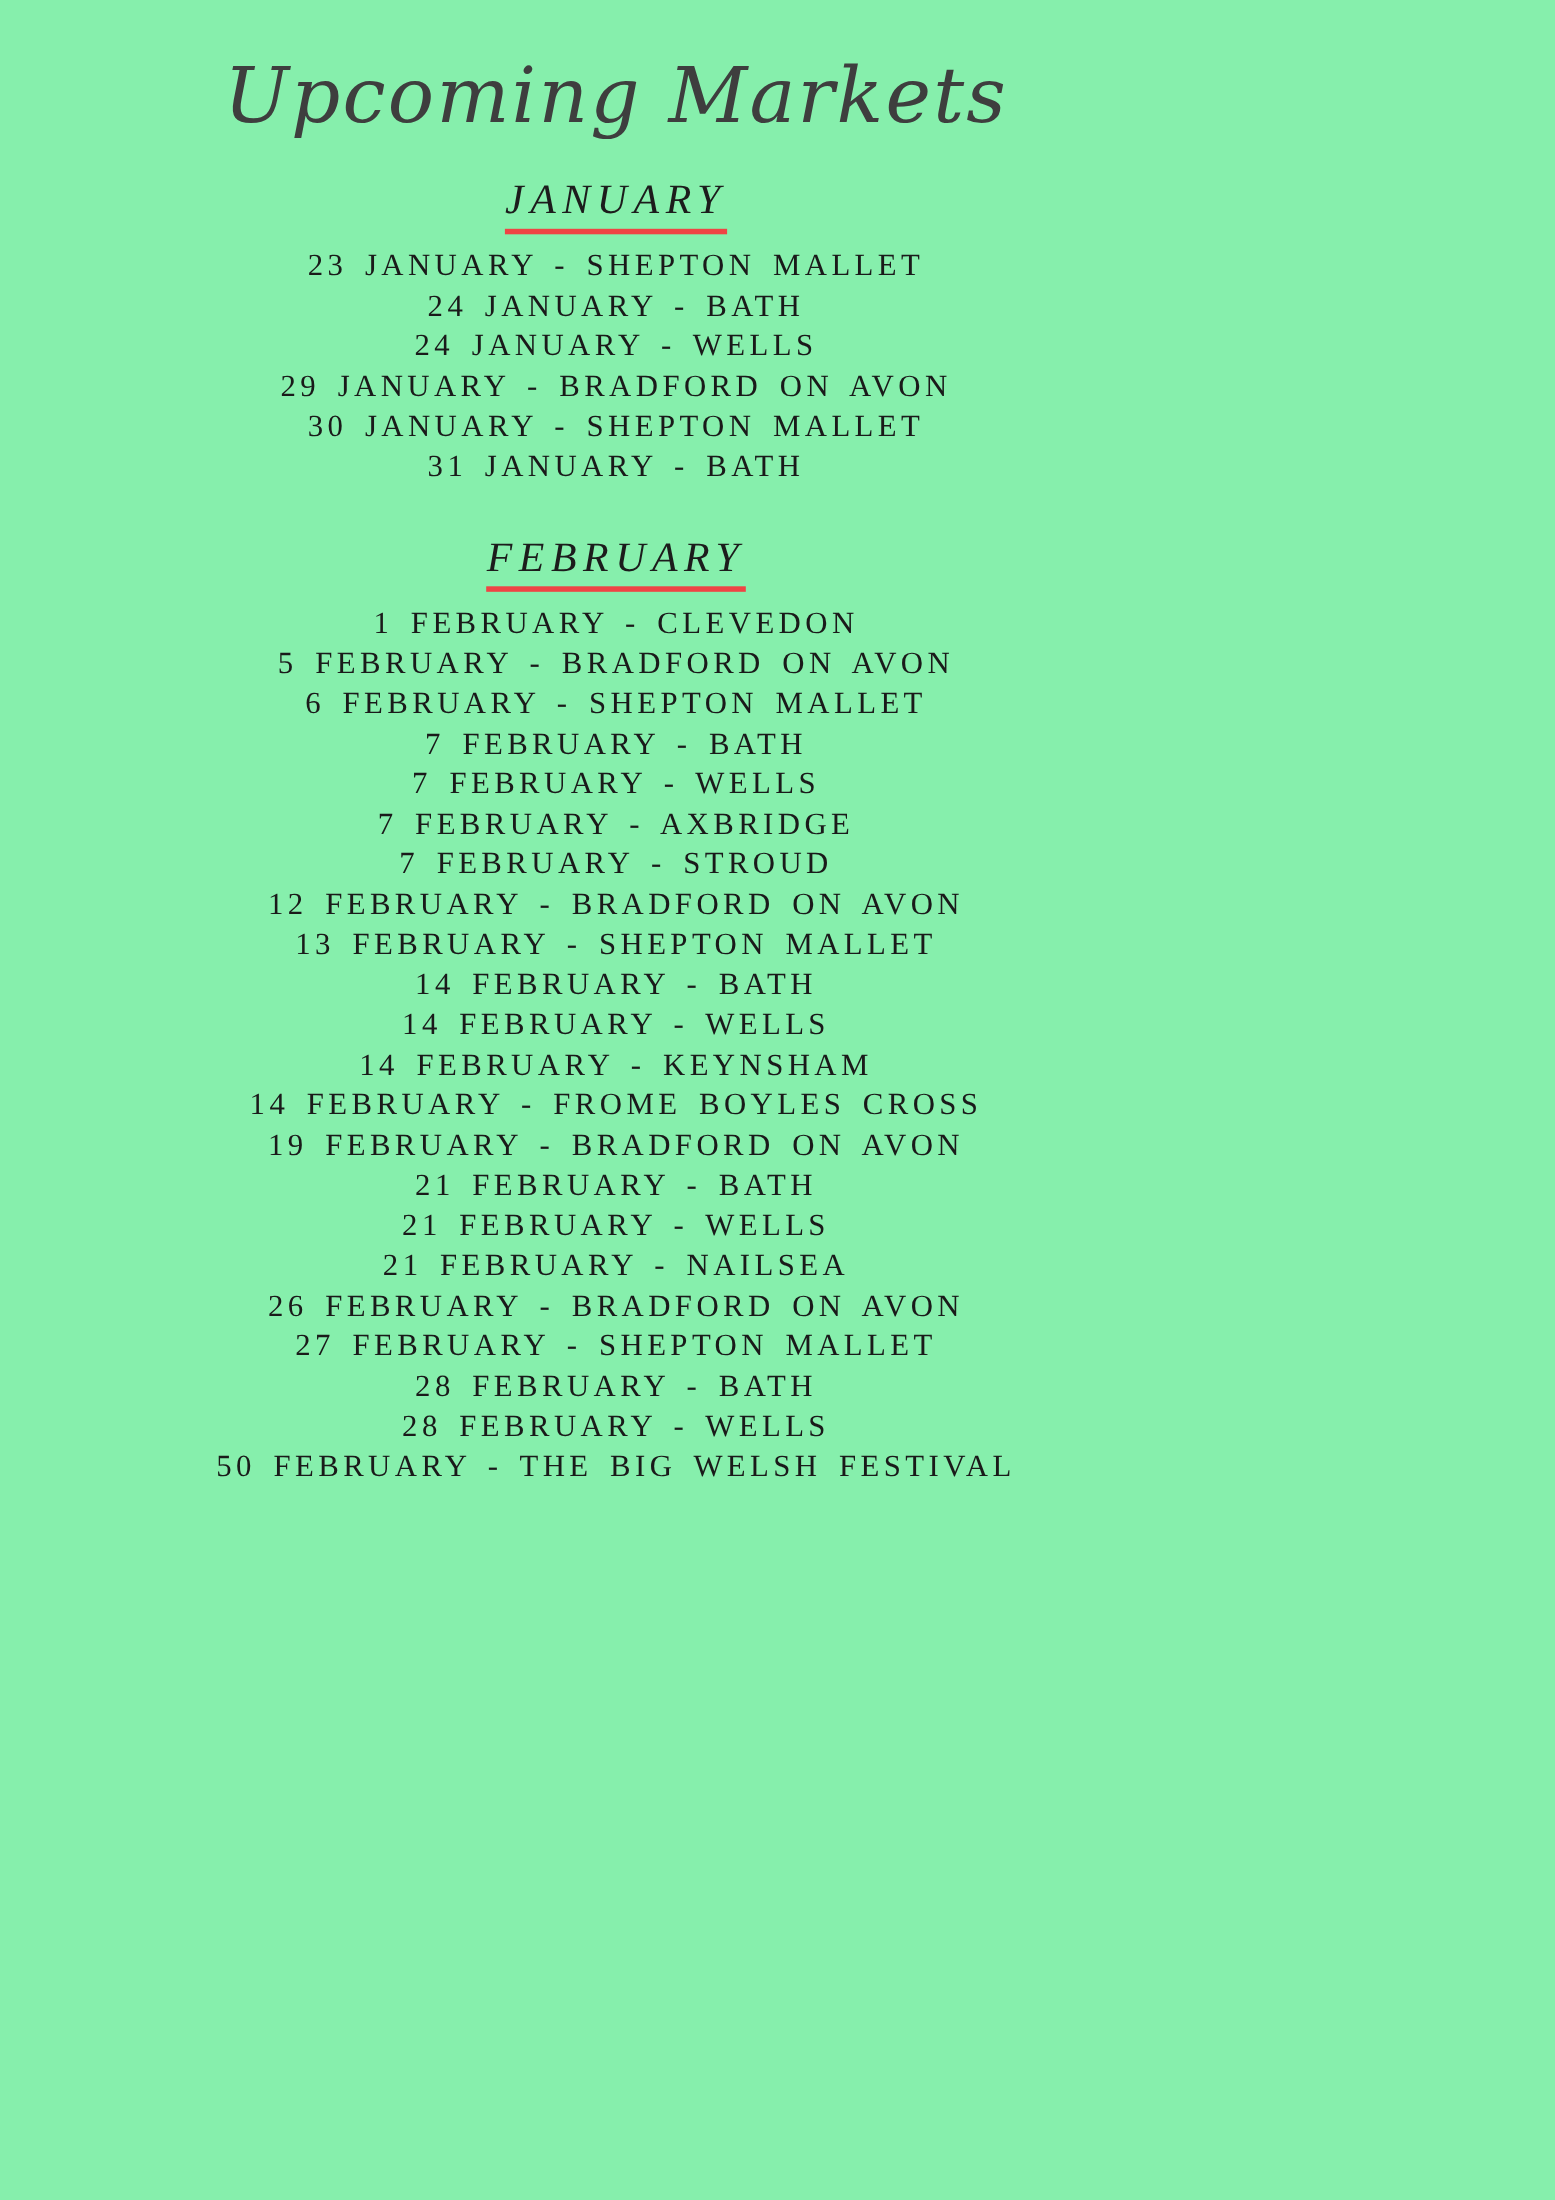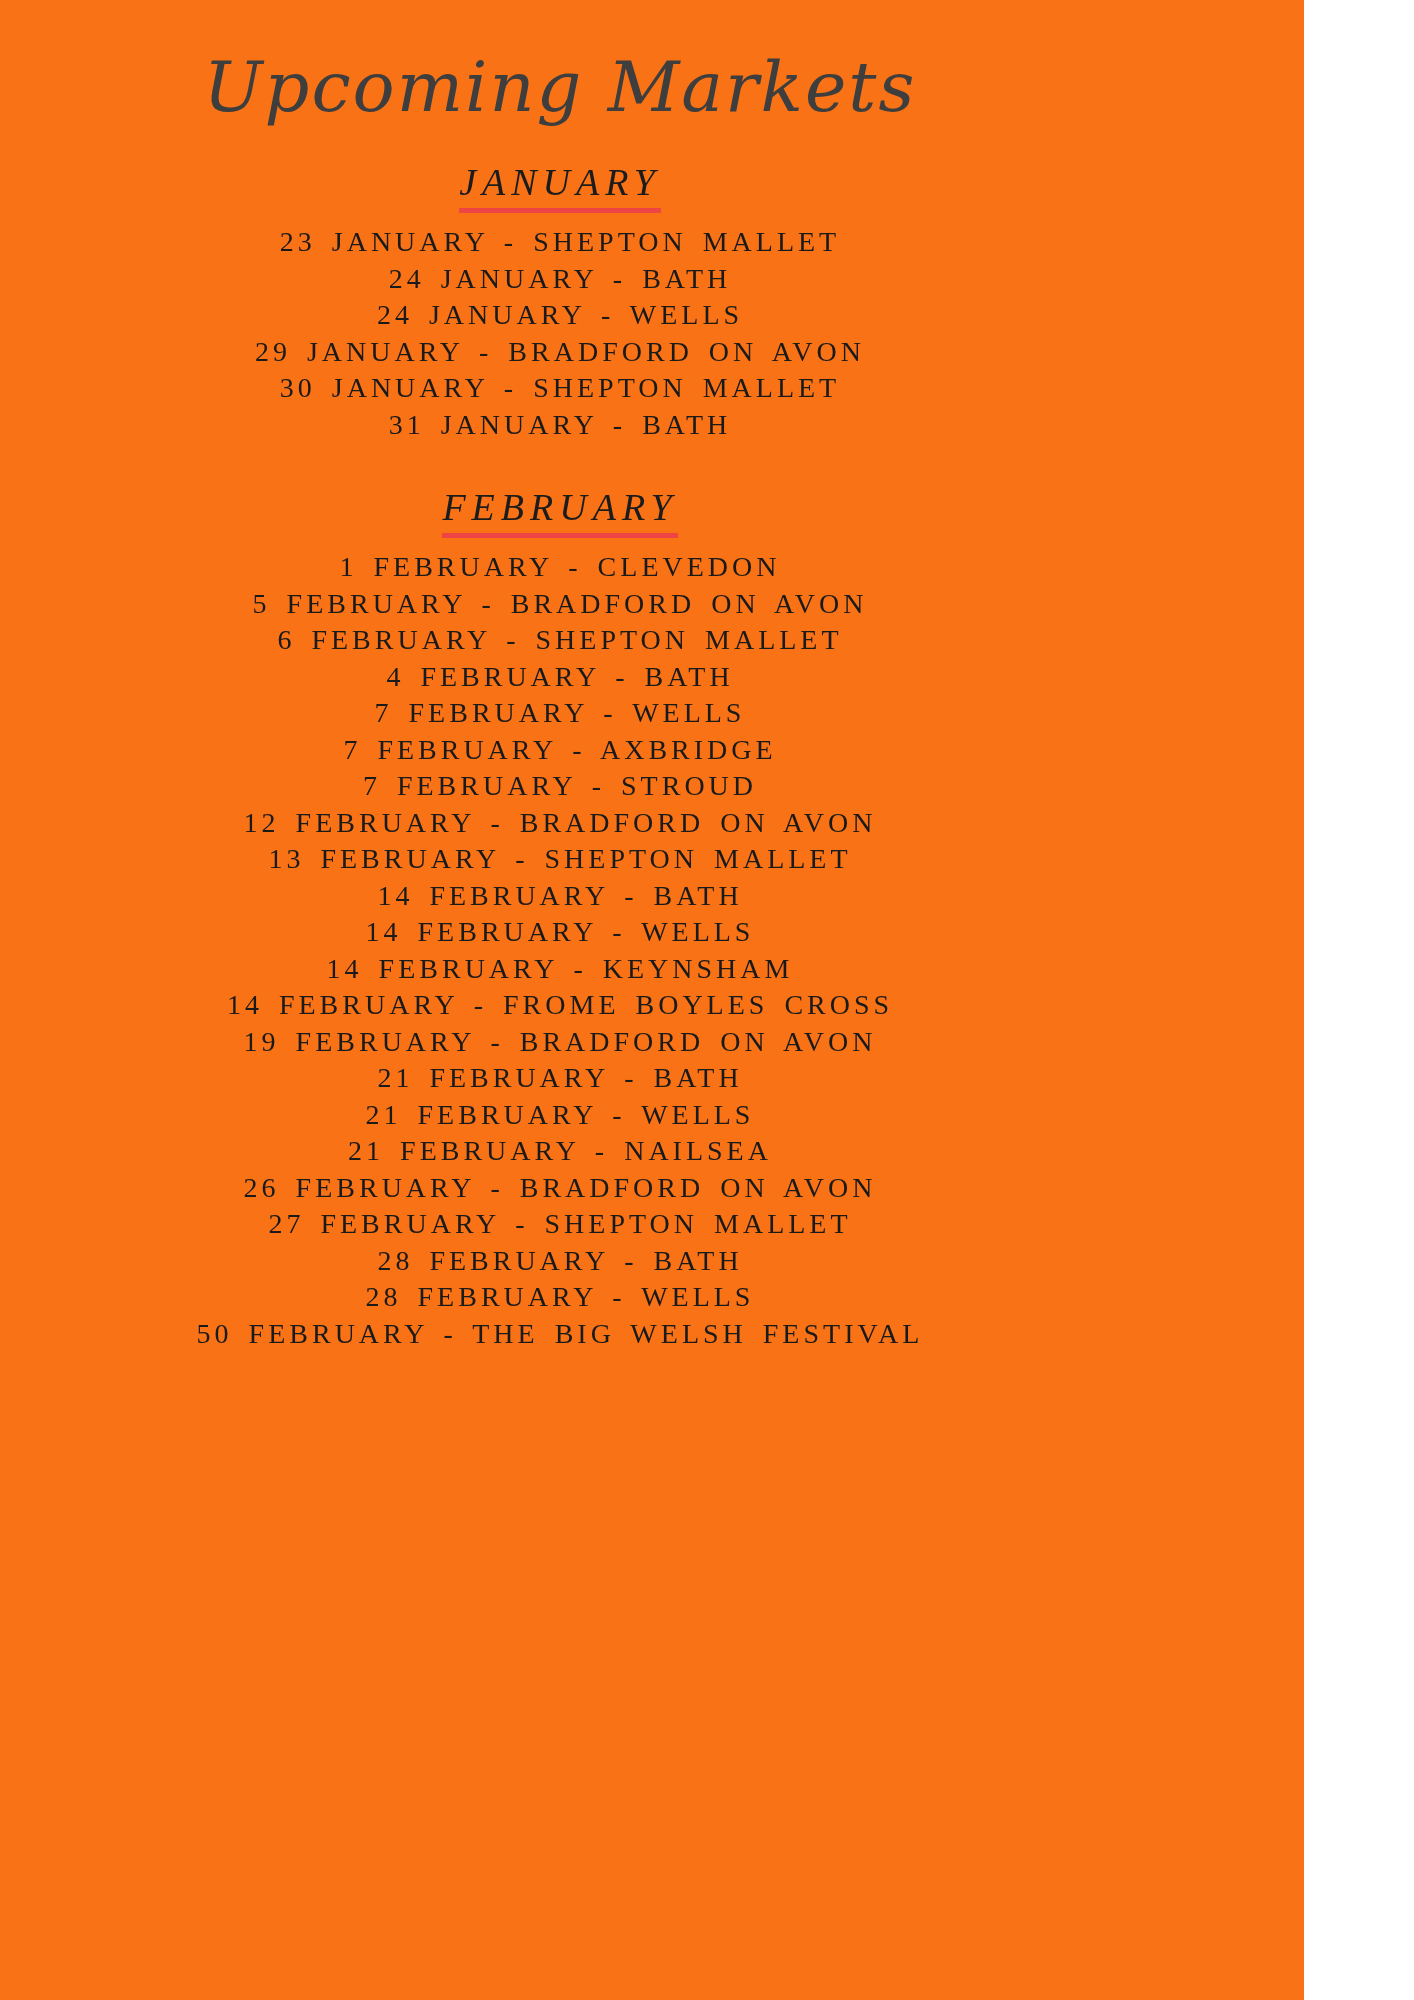--- a/index.html
+++ b/index.html
@@ -2,23 +2,23 @@
 <html><head>
 <meta charset="utf-8">
 <style>
   html, body {
     margin: 0;
     padding: 0;
     background: #ffffff;
   }
   .canvas {
     position: relative;
-    width: 1304px;
+    width: 1414px;
     height: 2000px;
-    background: #f97316;
+    background: #86efac;
     overflow: hidden;
     font-family: "Liberation Serif", serif;
     color: #1c1c1c;
   }
   
   .content {
     width: 1120px;
     padding-top: 28px;
     text-align: center;
   }
@@ -100,21 +100,21 @@
         <span class="heading">FEBRUARY</span>
       </div>
       <div class="events">
 
           <div class="event">1 FEBRUARY - CLEVEDON</div>
 
           <div class="event">5 FEBRUARY - BRADFORD ON AVON</div>
 
           <div class="event">6 FEBRUARY - SHEPTON MALLET</div>
 
-          <div class="event">4 FEBRUARY - BATH</div>
+          <div class="event">7 FEBRUARY - BATH</div>
 
           <div class="event">7 FEBRUARY - WELLS</div>
 
           <div class="event">7 FEBRUARY - AXBRIDGE</div>
 
           <div class="event">7 FEBRUARY - STROUD</div>
 
           <div class="event">12 FEBRUARY - BRADFORD ON AVON</div>
 
           <div class="event">13 FEBRUARY - SHEPTON MALLET</div>

